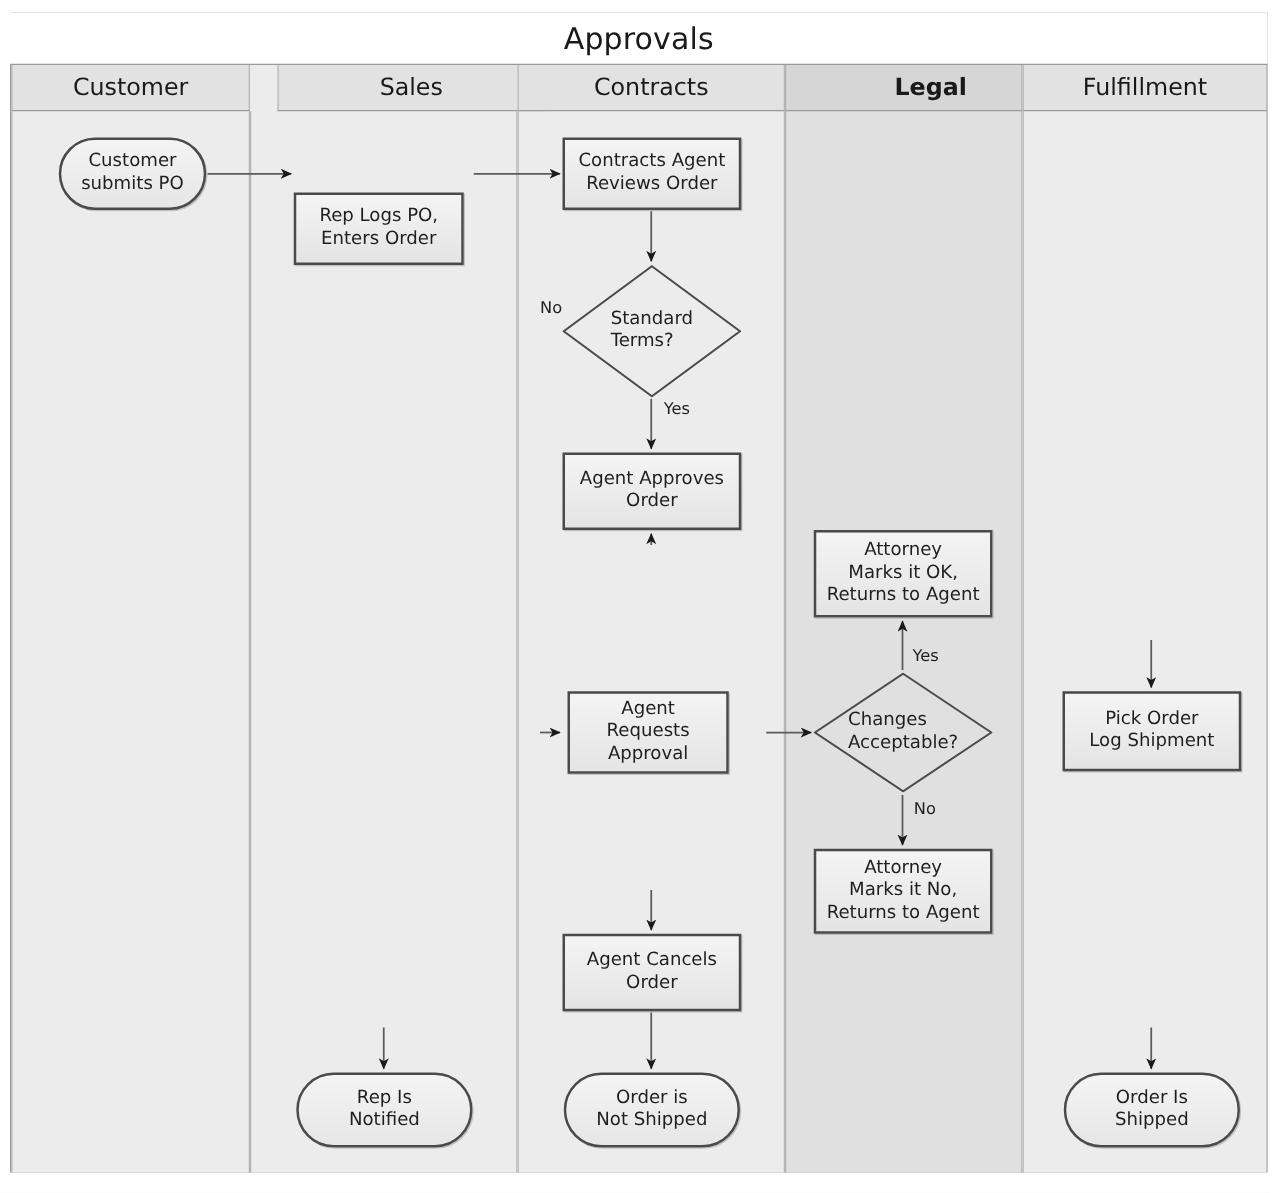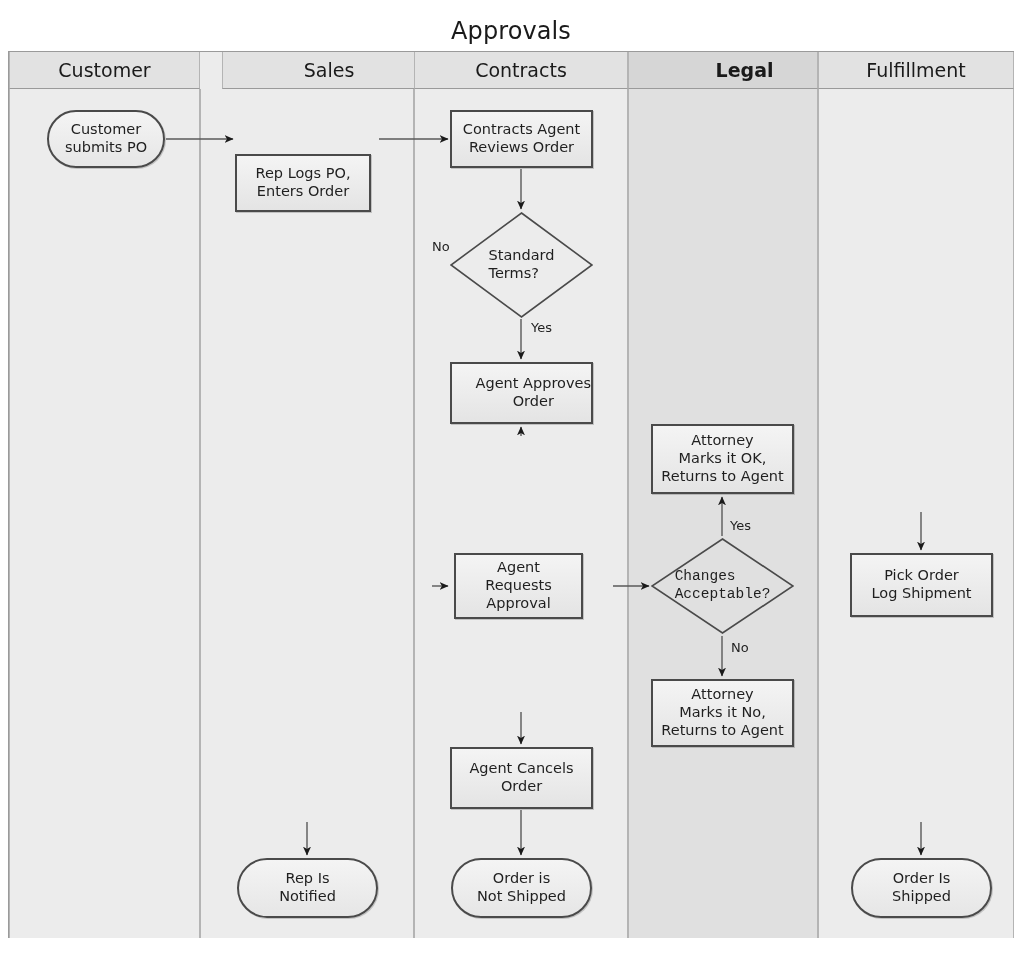--- a/index.html
+++ b/index.html
@@ -181,41 +181,41 @@
       </div>
       <div class="node decision" style="left: 450px; top: 212px; width: 143px; height: 106px;">
         <svg class="decision-shape" viewBox="0 0 143 106" preserveAspectRatio="none">
           <polygon points="71.5,1 142,53 71.5,105 1,53" fill="none" stroke="#4a4a4a" stroke-width="1.6"></polygon>
         </svg>
         <div class="lbl-wrap">
           <span class="lbl">Standard</span>
           <span class="lbl">Terms?</span>
         </div>
       </div>
-      <div class="node process" style="left: 450px; top: 362px; width: 143px; height: 62px; justify-content: flex-end;">
+      <div class="node process" style="left: 450px; top: 362px; width: 143px; height: 62px;">
         <div class="lbl-wrap">
           <span class="lbl">Agent Approves</span>
           <span class="lbl">Order</span>
         </div>
       </div>
       <div class="node process" style="left: 651px; top: 424px; width: 143px; height: 70px;">
         <div class="lbl-wrap">
           <span class="lbl">Attorney</span>
           <span class="lbl">Marks it OK,</span>
           <span class="lbl">Returns to Agent</span>
         </div>
       </div>
       <div class="node process" style="left: 454px; top: 553px; width: 129px; height: 66px;">
         <div class="lbl-wrap">
           <span class="lbl">Agent</span>
           <span class="lbl">Requests</span>
           <span class="lbl">Approval</span>
         </div>
       </div>
-      <div class="node decision" style="left: 651px; top: 538px; width: 143px; height: 96px; font-family: Liberation Mono, monospace;">
+      <div class="node decision" style="left: 651px; top: 538px; width: 143px; height: 96px;">
         <svg class="decision-shape" viewBox="0 0 143 96" preserveAspectRatio="none">
           <polygon points="71.5,1 142,48 71.5,95 1,48" fill="none" stroke="#4a4a4a" stroke-width="1.6"></polygon>
         </svg>
         <div class="lbl-wrap">
           <span class="lbl">Changes</span>
           <span class="lbl">Acceptable?</span>
         </div>
       </div>
       <div class="node process" style="left: 850px; top: 553px; width: 143px; height: 64px;">
         <div class="lbl-wrap">

